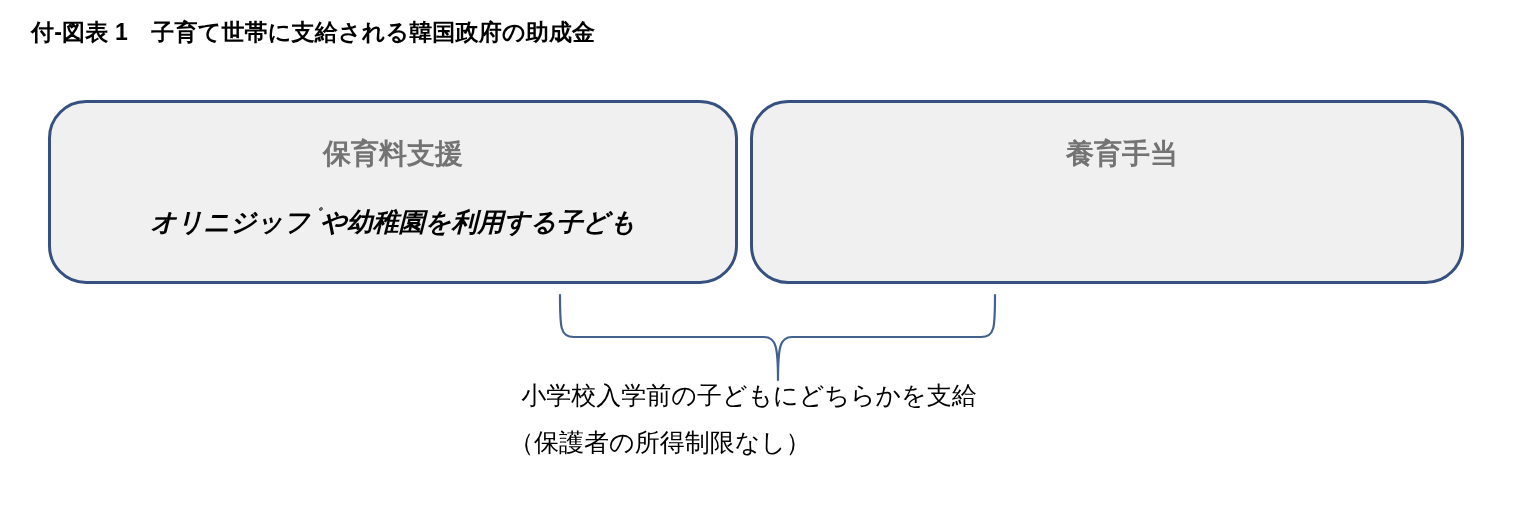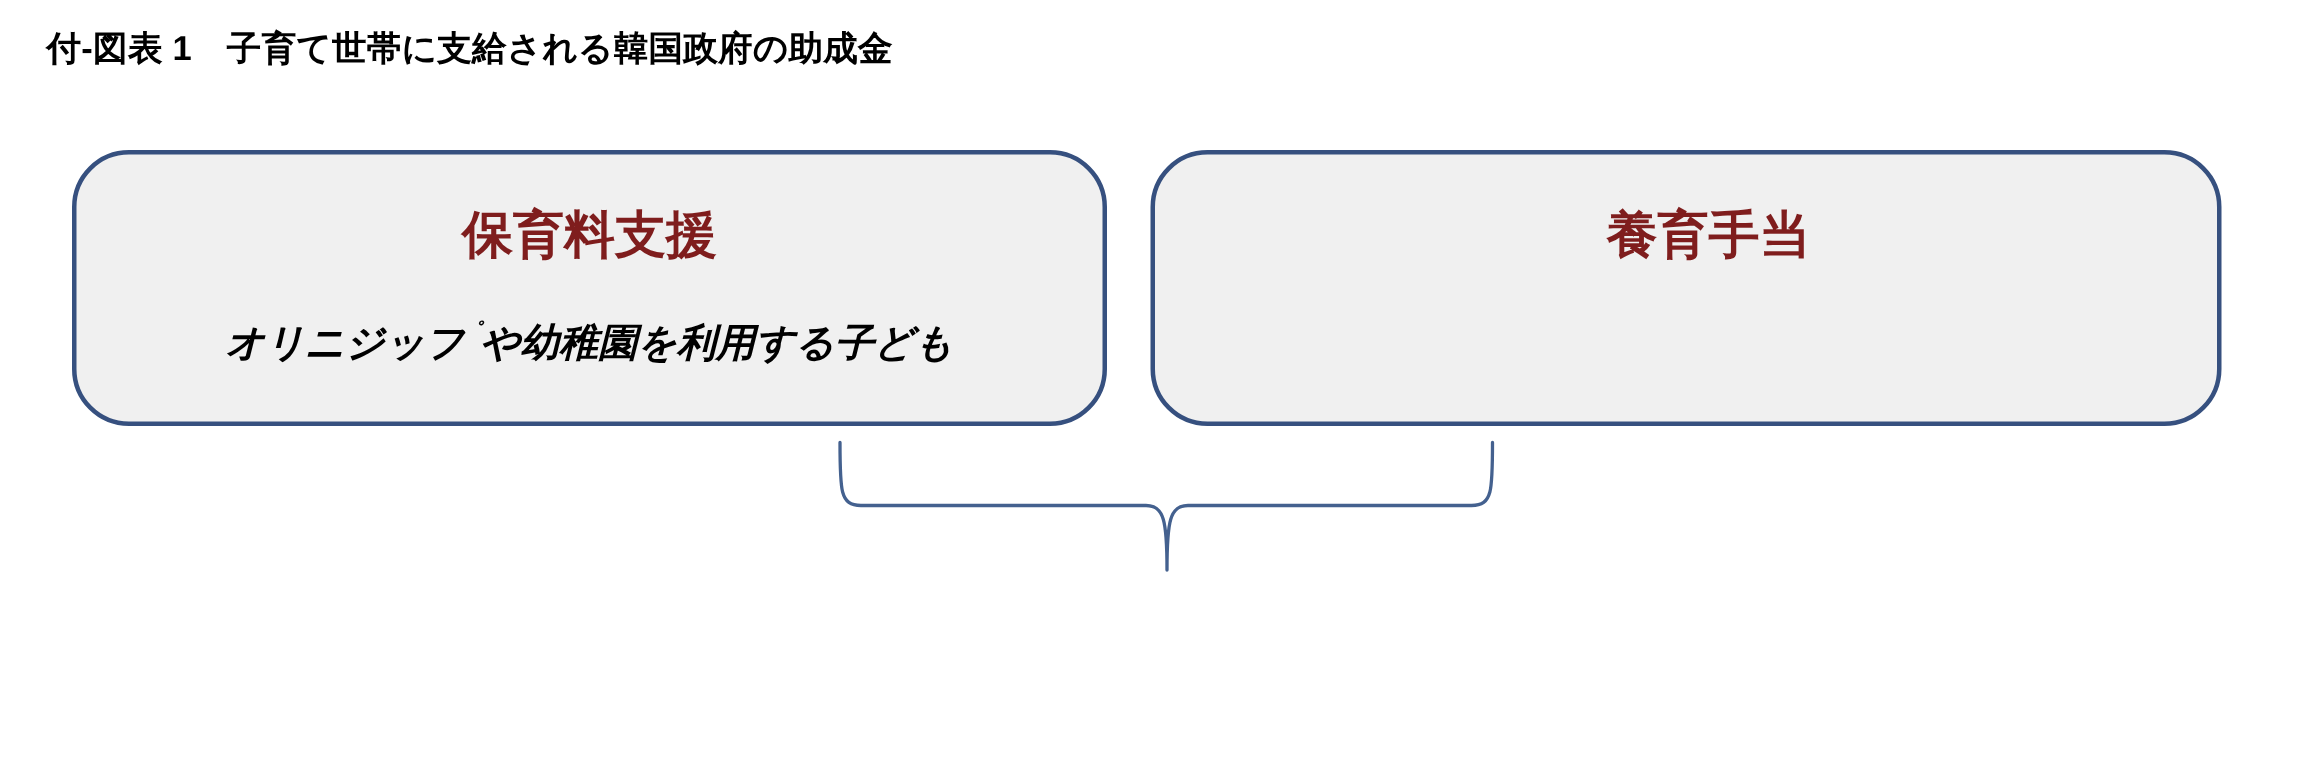--- a/index.html
+++ b/index.html
@@ -48,35 +48,35 @@
     align-items: center;
     justify-content: flex-start;
   }
   #box-childcare-subsidy {
     left: 48px;
     top: 100px;
     width: 690px;
     height: 184px;
   }
   #box-childrearing-allowance {
-    left: 767px;
+    left: 750px;
     top: 100px;
     width: 714px;
     height: 184px;
     padding-left: 30px;
   }
 
   .box-heading {
-    font-size: 34px;
+    font-size: 28px;
     font-weight: bold;
     line-height: 1;
     margin-top: 37px;
     text-align: right;
     white-space: nowrap;
-    color: #7f1d1d;
+    color: #737373;
   }
   .box-detail {
     font-size: 26px;
     font-weight: bold;
     line-height: 1;
     margin-top: 39px;
     text-align: center;
     white-space: nowrap;
     color: #000000;
     font-style: italic;
@@ -142,14 +142,18 @@
   <svg id="brace-connector" viewBox="0 0 480 105" xmlns="http://www.w3.org/2000/svg">
     <path d="M 20 10
              C 20 42, 20 52, 34 52
              L 224 52
              C 236 52, 238 62, 238 95
              C 238 62, 240 52, 252 52
              L 441 52
              C 455 52, 455 42, 455 10" fill="none" stroke="#44618F" stroke-width="2.2" stroke-linecap="round" stroke-linejoin="round"></path>
   </svg>
 
+  <div class="caption-block">
+    <div class="caption-line" id="caption-line-1">小学校入学前の子どもにどちらかを支給</div>
+    <div class="caption-line" id="caption-line-2">（保護者の所得制限なし）</div>
+  </div>
 
 </div>
 
 </body></html>

